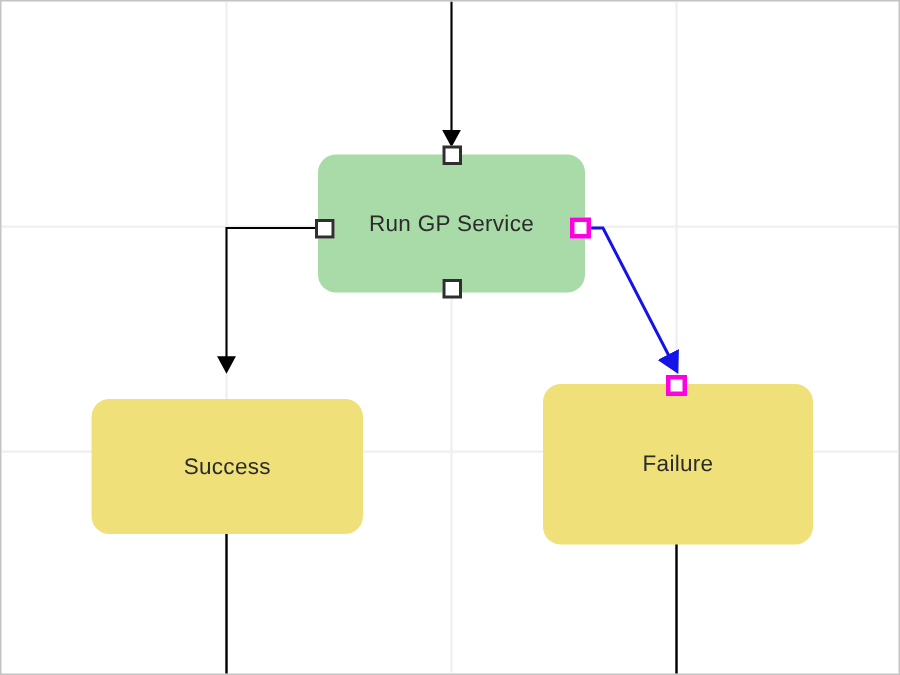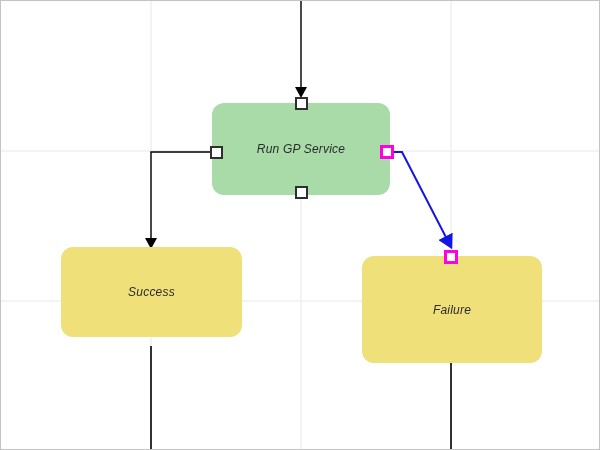--- a/index.html
+++ b/index.html
@@ -34,26 +34,25 @@
   .node {
     position: absolute;
     box-sizing: border-box;
     border-radius: 12px;
     display: flex;
     align-items: center;
     justify-content: center;
   }
   .node-label {
     font-family: "Liberation Sans", sans-serif;
-    font-size: 12px;
+    font-size: 15px;
     color: #2b2b2b;
     letter-spacing: 0.2px;
     white-space: nowrap;
     user-select: none;
-    font-style: italic;
   }
   .port {
     position: absolute;
     width: 13px;
     height: 13px;
     box-sizing: border-box;
     background: #ffffff;
     border: 2px solid #2f2f2f;
   }
   .port.selected {
@@ -99,21 +98,21 @@
   </svg>
 
   <div class="node" style="left:211px; top:102px; width:178px; height:92px; background:#a8dba8;">
     <span class="node-label">Run GP Service</span>
   </div>
   <div class="port" style="left:294px; top:96px;"></div>
   <div class="port" style="left:209px; top:145px;"></div>
   <div class="port selected" style="left:379px; top:144px;"></div>
   <div class="port" style="left:294px; top:185px;"></div>
 
-  <div class="node" style="left:60px; top:246px; width:181px; height:90px; background:#f0e07a;">
+  <div class="node" style="left:60px; top:265px; width:181px; height:90px; background:#f0e07a;">
     <span class="node-label">Success</span>
   </div>
 
   <div class="node" style="left:361px; top:255px; width:180px; height:107px; background:#f0e07a;">
     <span class="node-label">Failure</span>
   </div>
   <div class="port selected" style="left:443px; top:249px;"></div>
 
 </div>
 

